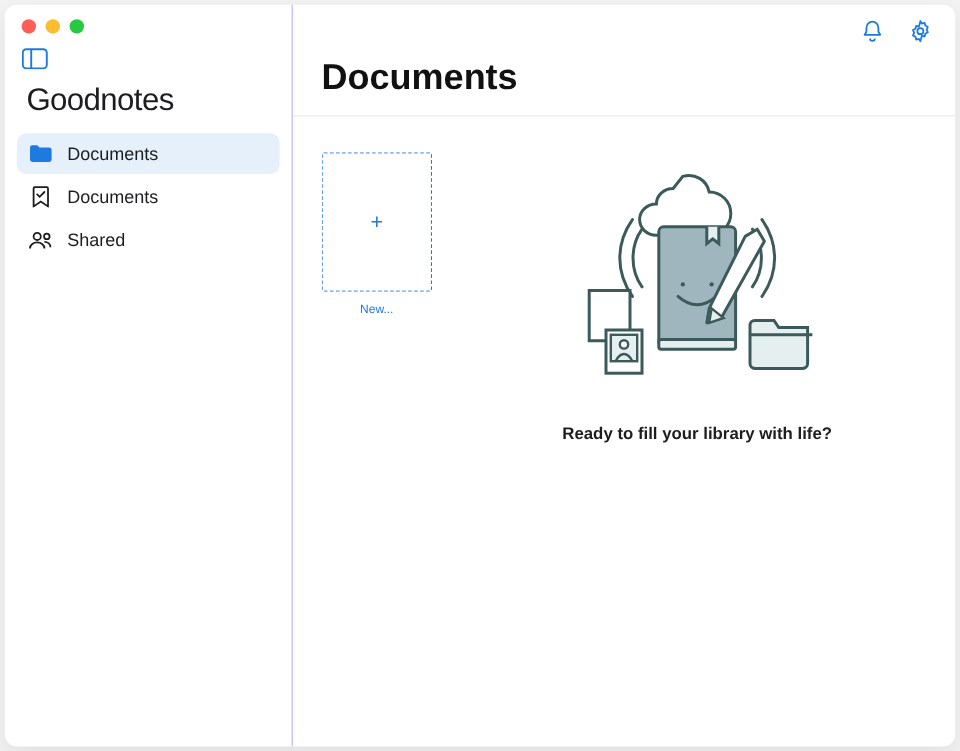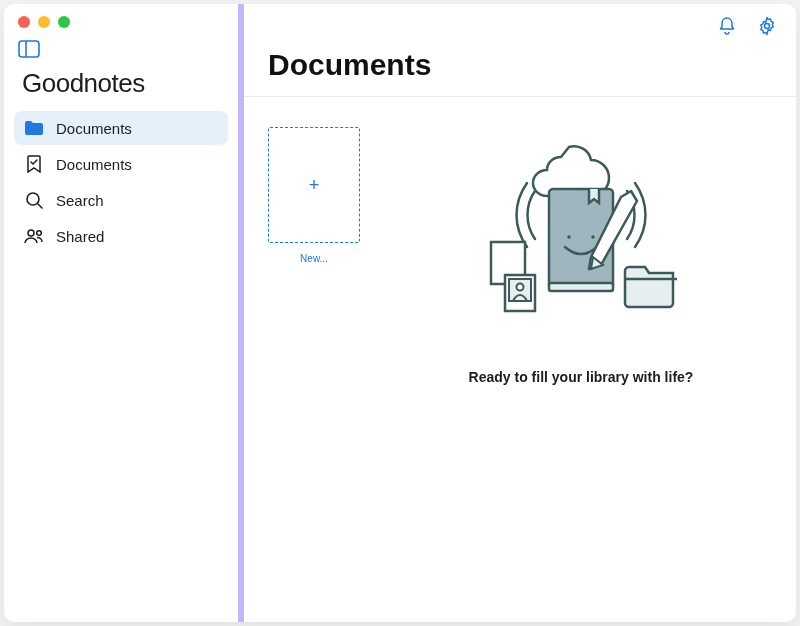--- a/index.html
+++ b/index.html
@@ -11,21 +11,21 @@
     background: #fff;
     border-radius: 10px;
     box-shadow: 0 8px 24px rgba(0,0,0,0.08);
     display: flex;
     overflow: hidden;
   }
 
   
   .sidebar {
     width: 240px;
-    border-right: 6px solid #c4b5fd;
+    border-right: 1px solid #c4b5fd;
     padding-top: 10px;
     display: flex;
     flex-direction: column;
   }
   .traffic-lights {
     display: flex; gap: 8px;
     padding: 2px 14px 8px 14px;
   }
   .tl {
     width: 12px; height: 12px; border-radius: 50%;
@@ -134,21 +134,21 @@
 
   .empty-state {
     flex:1;
     display:flex; flex-direction:column; align-items:center;
     padding-top: 0;
   }
   .illus {
     width: 240px; height: 200px;
   }
   .empty-title {
-    margin-top: 42px;
+    margin-top: 26px;
     font-size: 14px;
     font-weight: 700;
     color:#1d1d1f;
   }
   .empty-sub {
     margin-top: 10px;
     font-size: 12.5px;
     color:#8a8a8e;
     text-align:center;
   }
@@ -191,29 +191,20 @@
       <div class="nav-item">
         <span class="nav-icon">
           <svg width="16" height="18" viewBox="0 0 16 18" fill="none">
             <path d="M3 1 h10 a1 1 0 0 1 1 1 v15 l-6-4 -6 4 V2 a1 1 0 0 1 1-1 Z" stroke="#1d1d1f" stroke-width="1.5" fill="none"></path>
             <path d="M5 7 l2 2 4-4" stroke="#1d1d1f" stroke-width="1.5" fill="none" stroke-linecap="round"></path>
           </svg>
         </span>
         <span>Documents</span>
       </div>
 
-      <div class="nav-item">
-        <span class="nav-icon">
-          <svg width="18" height="18" viewBox="0 0 18 18" fill="none">
-            <circle cx="8" cy="8" r="6" stroke="#1d1d1f" stroke-width="1.6"></circle>
-            <line x1="13" y1="13" x2="17" y2="17" stroke="#1d1d1f" stroke-width="1.6" stroke-linecap="round"></line>
-          </svg>
-        </span>
-        <span>Search</span>
-      </div>
 
       <div class="nav-item">
         <span class="nav-icon">
           <svg width="20" height="16" viewBox="0 0 20 16" fill="none">
             <circle cx="7" cy="5" r="3" stroke="#1d1d1f" stroke-width="1.5"></circle>
             <path d="M1 15 c0-3 3-5 6-5 s6 2 6 5" stroke="#1d1d1f" stroke-width="1.5" fill="none"></path>
             <circle cx="15" cy="5" r="2.3" stroke="#1d1d1f" stroke-width="1.5"></circle>
             <path d="M13 9.5 c2.5 0 5 1.5 5 4.5" stroke="#1d1d1f" stroke-width="1.5" fill="none"></path>
           </svg>
         </span>

